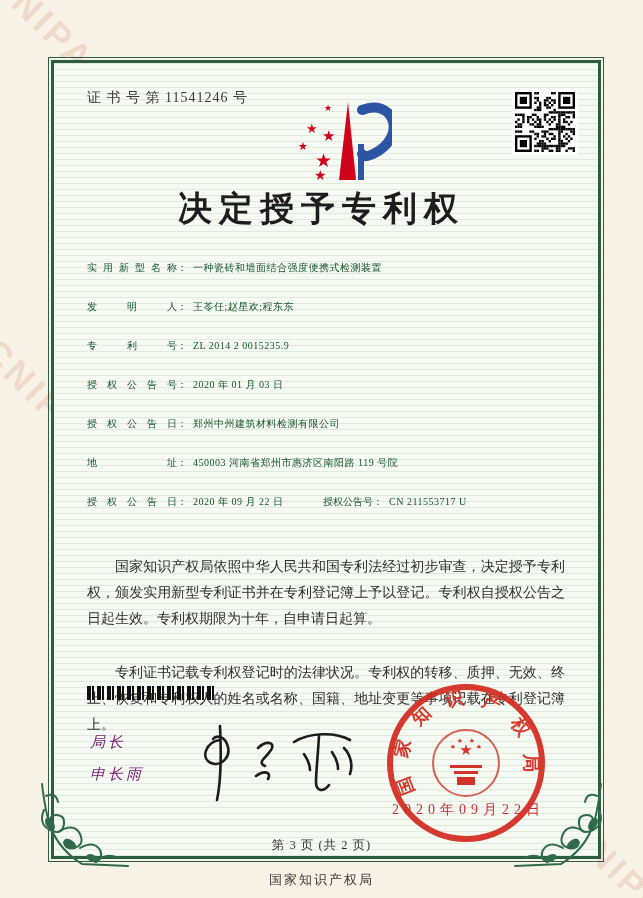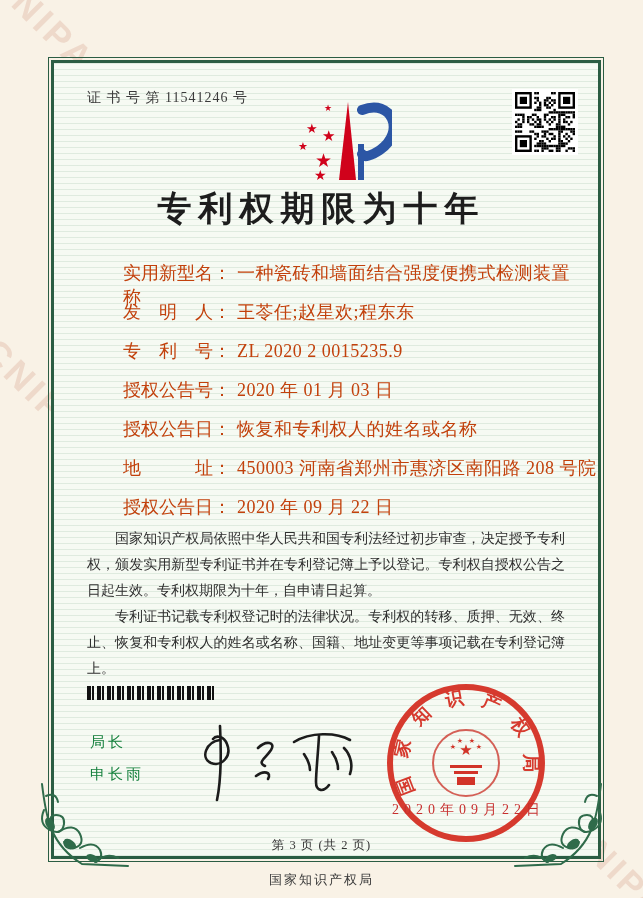--- a/index.html
+++ b/index.html
@@ -40,33 +40,33 @@
     font-size:14px; letter-spacing:1px; color:#3a3a3a;
   }
   .logo { position:absolute; left:262px; top:96px; width:130px; height:88px; z-index:5; }
   .logo .star { position:absolute; color:#d0021b; line-height:1; font-family:"DejaVu Sans",sans-serif; }
   .qr-wrap { position:absolute; left:512px; top:89px; width:66px; height:66px; background:#ffffff; padding:3px; z-index:5; }
   .title {
     position:absolute; left:0; top:186px; width:643px; z-index:5;
     text-align:center; font-size:34px; font-weight:bold;
     letter-spacing:7px; color:#1d1d1d;
   }
-  .field-row { position:absolute; left:87px; width:480px; z-index:5; font-size:18px; color:#c2410c;margin-left:36px; }
+  .field-row { position:absolute; left:87px; width:480px; z-index:5; font-size:10px; color:#14532d; }
   .f-label { display:inline-block; width:90px; text-align:justify; text-align-last:justify; vertical-align:top; }
   .f-colon { display:inline-block; margin-right:6px; }
   .f-value { letter-spacing:0.5px; }
   .pair2 { position:absolute; left:236px; top:0; }
   .paras {
     position:absolute; left:87px; top:526px; width:478px; z-index:5;
     font-size:14px; line-height:26px; text-align:justify; color:#2e2e2e;
   }
-  .paras p { text-indent:2em; }
+  .paras p { text-indent:2em;margin-top:28px; }
   .barcode { position:absolute; left:87px; top:686px; width:172px; height:14px; z-index:5; display:flex; }
   .barcode div { height:100%; }
-  .signer { position:absolute; left:90px; top:733px; z-index:5; font-size:15px; letter-spacing:3px; color:#15803d; }
+  .signer { position:absolute; left:90px; top:733px; z-index:5; font-size:15px; letter-spacing:3px; color:#701a75;font-style:italic; }
   .signer .line2 { margin-top:13px; }
   .signature { position:absolute; left:186px; top:720px; z-index:5; }
   
   .seal { position:absolute; left:385px; top:682px; width:162px; height:162px; z-index:6; opacity:0.92; }
   
   .page-footer {
     position:absolute; left:0; top:837px; width:643px; z-index:5;
     text-align:center; font-size:12.5px; letter-spacing:1px; color:#333;
   }
   .bottom-note {
@@ -338,42 +338,45 @@
       <rect x="2" y="2" width="3" height="3" fill="#000"></rect>
       <rect x="18" y="0" width="7" height="7" fill="#000"></rect>
       <rect x="19" y="1" width="5" height="5" fill="#fff"></rect>
       <rect x="20" y="2" width="3" height="3" fill="#000"></rect>
       <rect x="0" y="18" width="7" height="7" fill="#000"></rect>
       <rect x="1" y="19" width="5" height="5" fill="#fff"></rect>
       <rect x="2" y="20" width="3" height="3" fill="#000"></rect>
     </svg>
 </div>
 
-<div class="title">专利权期限为十年</div>
+<div class="title">决定授予专利权</div>
 
 <div class="field-row" style="top:261px;">
   <span class="f-label">实用新型名称</span><span class="f-colon">：</span><span class="f-value">一种瓷砖和墙面结合强度便携式检测装置</span>
 </div>
 <div class="field-row" style="top:300px;">
   <span class="f-label">发明人</span><span class="f-colon">：</span><span class="f-value">王苓任;赵星欢;程东东</span>
 </div>
 <div class="field-row" style="top:339px;">
-  <span class="f-label">专利号</span><span class="f-colon">：</span><span class="f-value">ZL 2020 2 0015235.9</span>
+  <span class="f-label">专利号</span><span class="f-colon">：</span><span class="f-value">ZL 2014 2 0015235.9</span>
 </div>
 <div class="field-row" style="top:378px;">
   <span class="f-label">授权公告号</span><span class="f-colon">：</span><span class="f-value">2020 年 01 月 03 日</span>
 </div>
 <div class="field-row" style="top:417px;">
-  <span class="f-label">授权公告日</span><span class="f-colon">：</span><span class="f-value">恢复和专利权人的姓名或名称</span>
+  <span class="f-label">授权公告日</span><span class="f-colon">：</span><span class="f-value">郑州中州建筑材料检测有限公司</span>
 </div>
 <div class="field-row" style="top:456px;">
-  <span class="f-label">地址</span><span class="f-colon">：</span><span class="f-value">450003 河南省郑州市惠济区南阳路 208 号院</span>
+  <span class="f-label">地址</span><span class="f-colon">：</span><span class="f-value">450003 河南省郑州市惠济区南阳路 119 号院</span>
 </div>
 <div class="field-row" style="top:495px;">
   <span class="f-label">授权公告日</span><span class="f-colon">：</span><span class="f-value">2020 年 09 月 22 日</span>
+  <span class="pair2">
+    <span>授权公告号</span><span class="f-colon">：</span><span class="f-value">CN 211553717 U</span>
+  </span>
 </div>
 
 <div class="paras">
   <p>国家知识产权局依照中华人民共和国专利法经过初步审查，决定授予专利权，颁发实用新型专利证书并在专利登记簿上予以登记。专利权自授权公告之日起生效。专利权期限为十年，自申请日起算。</p>
   <p>专利证书记载专利权登记时的法律状况。专利权的转移、质押、无效、终止、恢复和专利权人的姓名或名称、国籍、地址变更等事项记载在专利登记簿上。</p>
 </div>
 
 <div class="barcode" id="barcode">
     <div style="width:4px;background:#111"></div>
     <div style="width:1px;background:transparent"></div>

